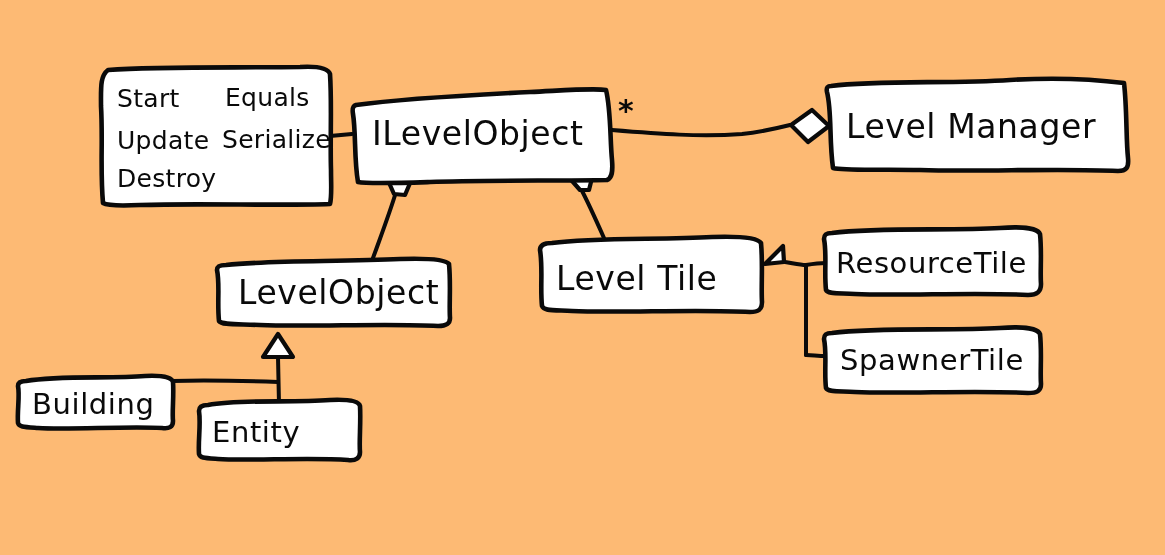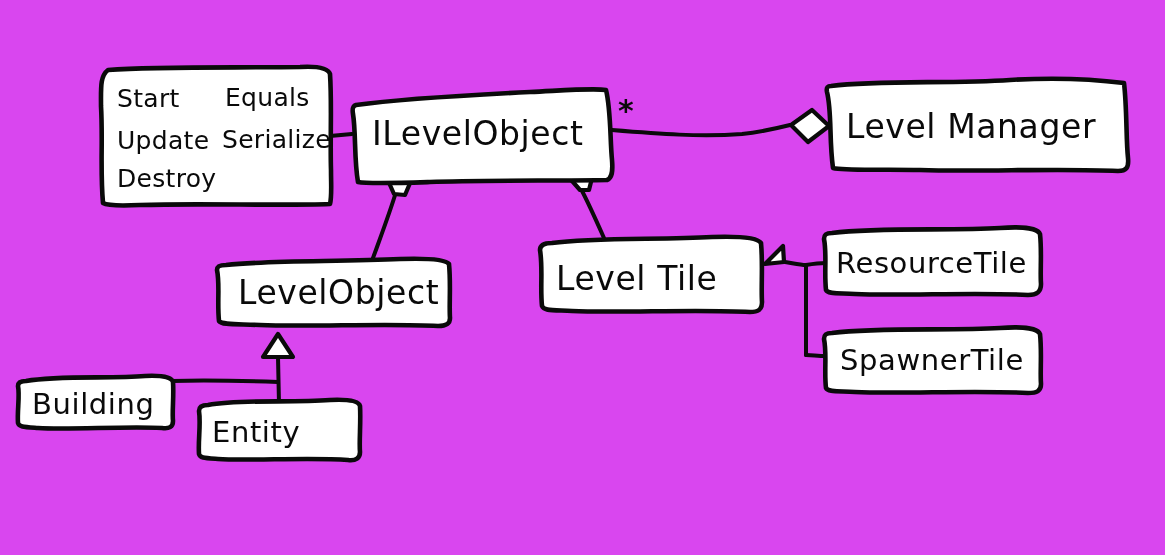--- a/index.html
+++ b/index.html
@@ -8,21 +8,21 @@
     padding: 0;
     background: #ffffff;
   }
   body {
     font-family: "DejaVu Sans", sans-serif;
   }
   #canvas-wrap {
     position: relative;
     width: 1165px;
     height: 555px;
-    background: #d946ef;
+    background: #fdba74;
     overflow: hidden;
   }
   #diagram-svg {
     position: absolute;
     left: 0;
     top: 0;
     width: 1165px;
     height: 555px;
     display: block;
   }

